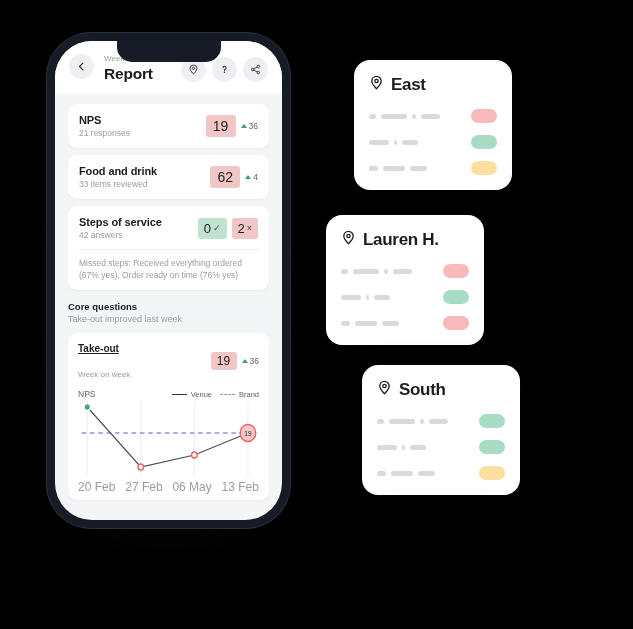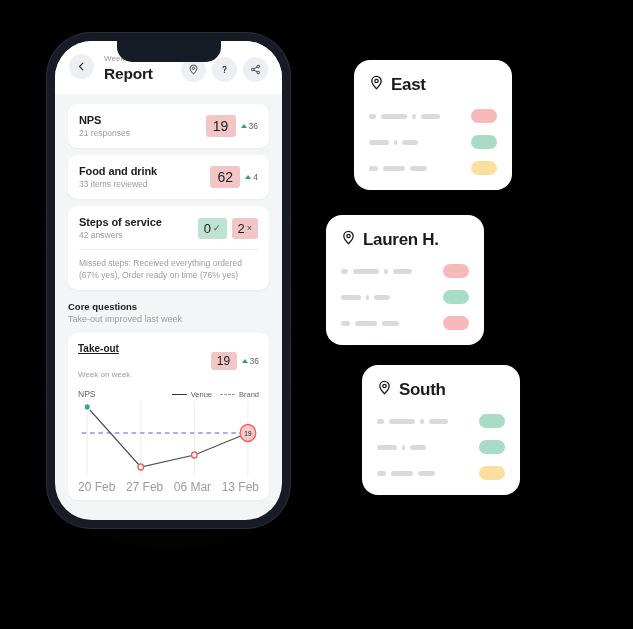--- a/index.html
+++ b/index.html
@@ -456,21 +456,21 @@
               <circle cx="68" cy="66" r="3" fill="#ffffff" stroke="#ef6060" stroke-width="1.5"></circle>
               <circle cx="126" cy="54" r="3" fill="#ffffff" stroke="#ef6060" stroke-width="1.5"></circle>
               <circle cx="184" cy="32" r="8.5" fill="#f7c9c9" stroke="#ef6060" stroke-width="1.5"></circle>
               <text x="184" y="35" font-size="7" font-family="Liberation Sans, sans-serif" fill="#1a1c22" text-anchor="middle">19</text>
             </svg>
           </div>
 
           <div class="x-axis">
             <span class="x-tick">20 Feb</span>
             <span class="x-tick">27 Feb</span>
-            <span class="x-tick">06 Mar</span>
+            <span class="x-tick">06 May</span>
             <span class="x-tick">13 Feb</span>
           </div>
         </div>
 
       </div>
     </div>
   </div>
 </div>
 
 <div class="float-card fc-east">

